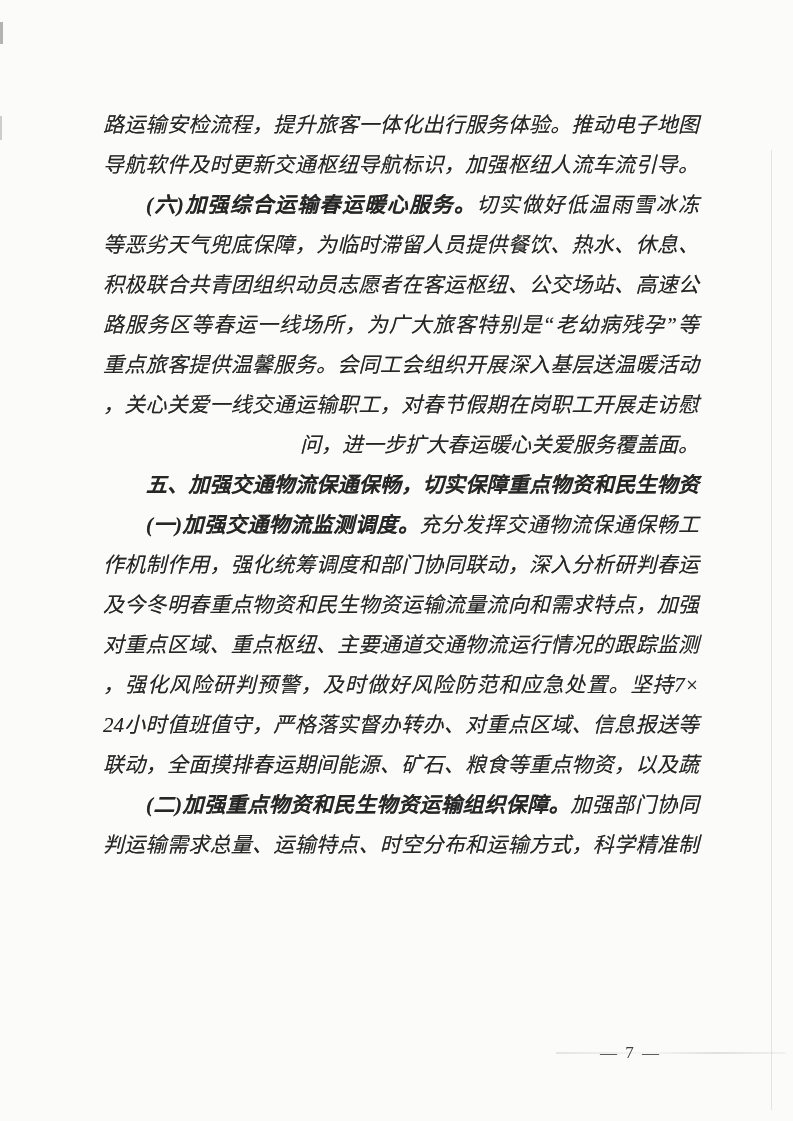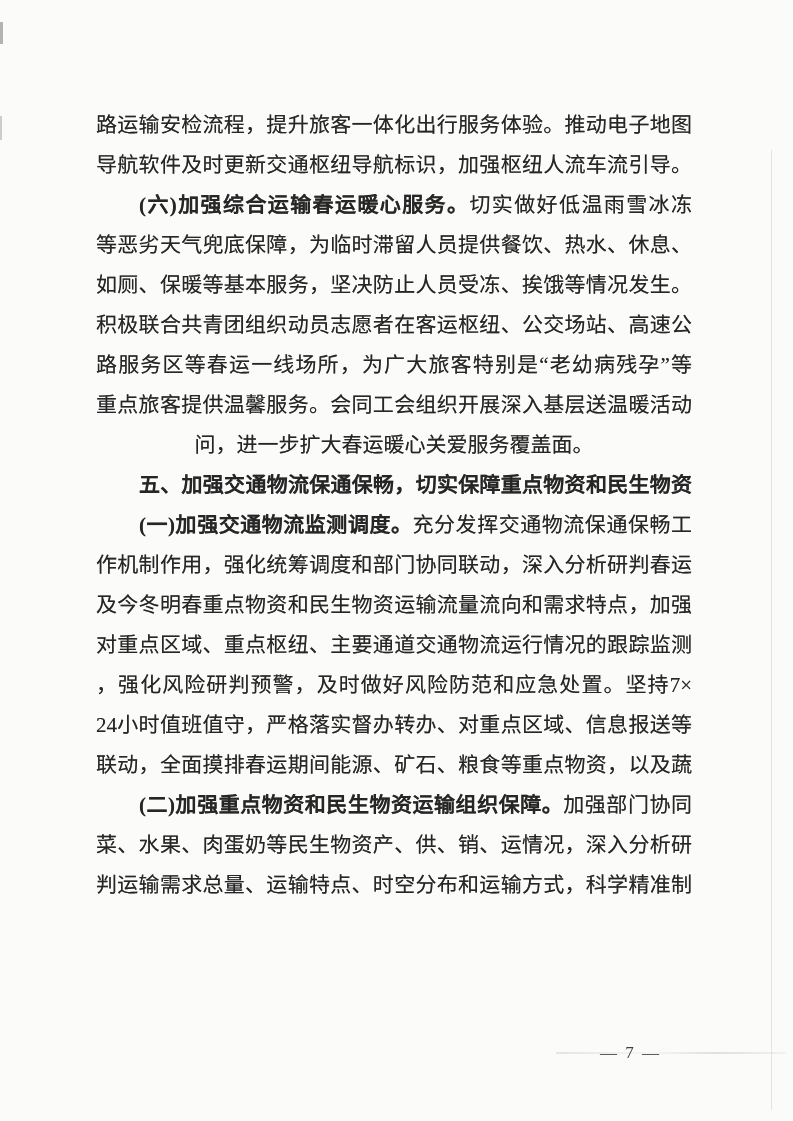--- a/index.html
+++ b/index.html
@@ -40,31 +40,32 @@
     background: rgba(90,90,90,.45);
   }
   .speck-b {
     position: absolute;
     left: 0; top: 116px;
     width: 2px; height: 24px;
     background: rgba(120,120,120,.35);
   }
   .text-column {
     position: absolute;
-    left: 96px;
+    left: 103px;
     top: 105px;
     width: 596px;
     color: var(--ink, #262626);
+    font-style: italic;
   }
   .line {
     height: 40px;
     line-height: 40px;
     font-size: 21px;
     letter-spacing: 0;
-    text-align: center;
+    text-align: right;
     white-space: nowrap;
     text-shadow: 0 0 .5px rgba(40,40,40,.55);
   }
   .line.full {
     white-space: normal;
     text-align: justify;
     text-align-last: justify;
   }
   .line.indent { padding-left: 43px; }
   .line.full.indent { width: 553px; }
@@ -91,32 +92,31 @@
   <div class="speck-b"></div>
   <div class="edge-line"></div>
   <div class="streak"></div>
 
   <div class="text-column">
 
   <div class="line full"><span class="seg">路运输安检流程，提升旅客一体化出行服务体验。推动电子地图</span></div>
       <div class="line full"><span class="seg">导航软件及时更新交通枢纽导航标识，加强枢纽人流车流引导。</span></div>
       <div class="line indent full"><span class="seg bold">(六)加强综合运输春运暖心服务。</span><span class="seg">切实做好低温雨雪冰冻</span></div>
       <div class="line full"><span class="seg">等恶劣天气兜底保障，为临时滞留人员提供餐饮、热水、休息、</span></div>
-      <div class="line full"><span class="seg">如厕、保暖等基本服务，坚决防止人员受冻、挨饿等情况发生。</span></div>
       <div class="line full"><span class="seg">积极联合共青团组织动员志愿者在客运枢纽、公交场站、高速公</span></div>
       <div class="line full"><span class="seg">路服务区等春运一线场所，为广大旅客特别是“老幼病残孕”等</span></div>
       <div class="line full"><span class="seg">重点旅客提供温馨服务。会同工会组织开展深入基层送温暖活动</span></div>
+      <div class="line full"><span class="seg">，关心关爱一线交通运输职工，对春节假期在岗职工开展走访慰</span></div>
       <div class="line"><span class="seg">问，进一步扩大春运暖心关爱服务覆盖面。</span></div>
       <div class="line indent full heading"><span class="seg bold">五、加强交通物流保通保畅，切实保障重点物资和民生物资</span></div>
       <div class="line indent full"><span class="seg bold">(一)加强交通物流监测调度。</span><span class="seg">充分发挥交通物流保通保畅工</span></div>
       <div class="line full"><span class="seg">作机制作用，强化统筹调度和部门协同联动，深入分析研判春运</span></div>
       <div class="line full"><span class="seg">及今冬明春重点物资和民生物资运输流量流向和需求特点，加强</span></div>
       <div class="line full"><span class="seg">对重点区域、重点枢纽、主要通道交通物流运行情况的跟踪监测</span></div>
       <div class="line full"><span class="seg">，强化风险研判预警，及时做好风险防范和应急处置。坚持7×</span></div>
       <div class="line full"><span class="seg">24小时值班值守，严格落实督办转办、对重点区域、信息报送等</span></div>
       <div class="line full"><span class="seg">联动，全面摸排春运期间能源、矿石、粮食等重点物资，以及蔬</span></div>
       <div class="line indent full"><span class="seg bold">(二)加强重点物资和民生物资运输组织保障。</span><span class="seg">加强部门协同</span></div>
-      <div class="line full"><span class="seg">菜、水果、肉蛋奶等民生物资产、供、销、运情况，深入分析研</span></div>
       <div class="line full"><span class="seg">判运输需求总量、运输特点、时空分布和运输方式，科学精准制</span></div>
     </div>
 
   <div class="page-number">— 7 —</div>
 </div>
 
 </body></html>

